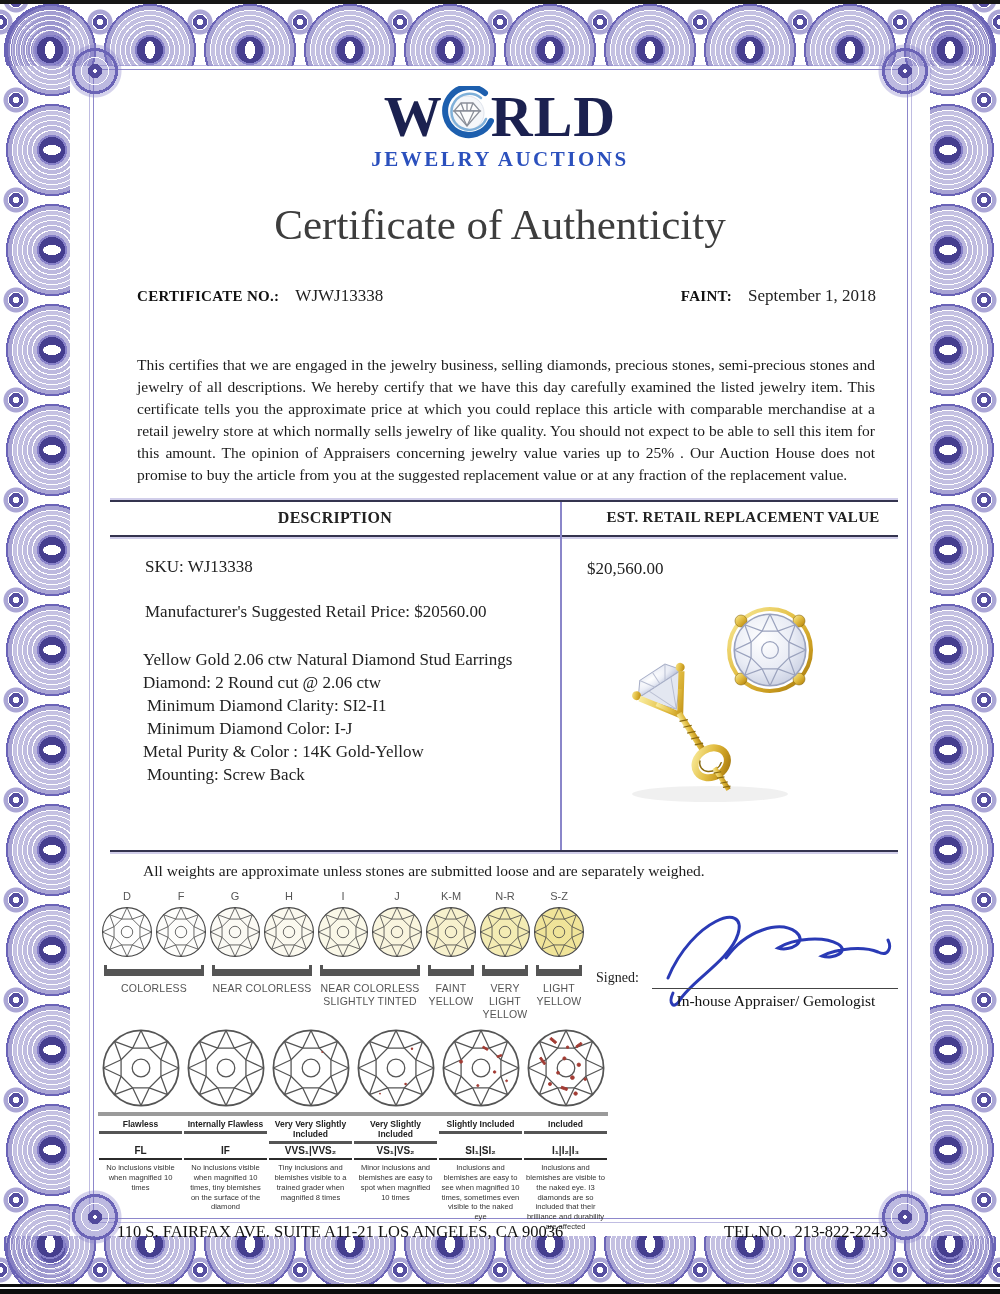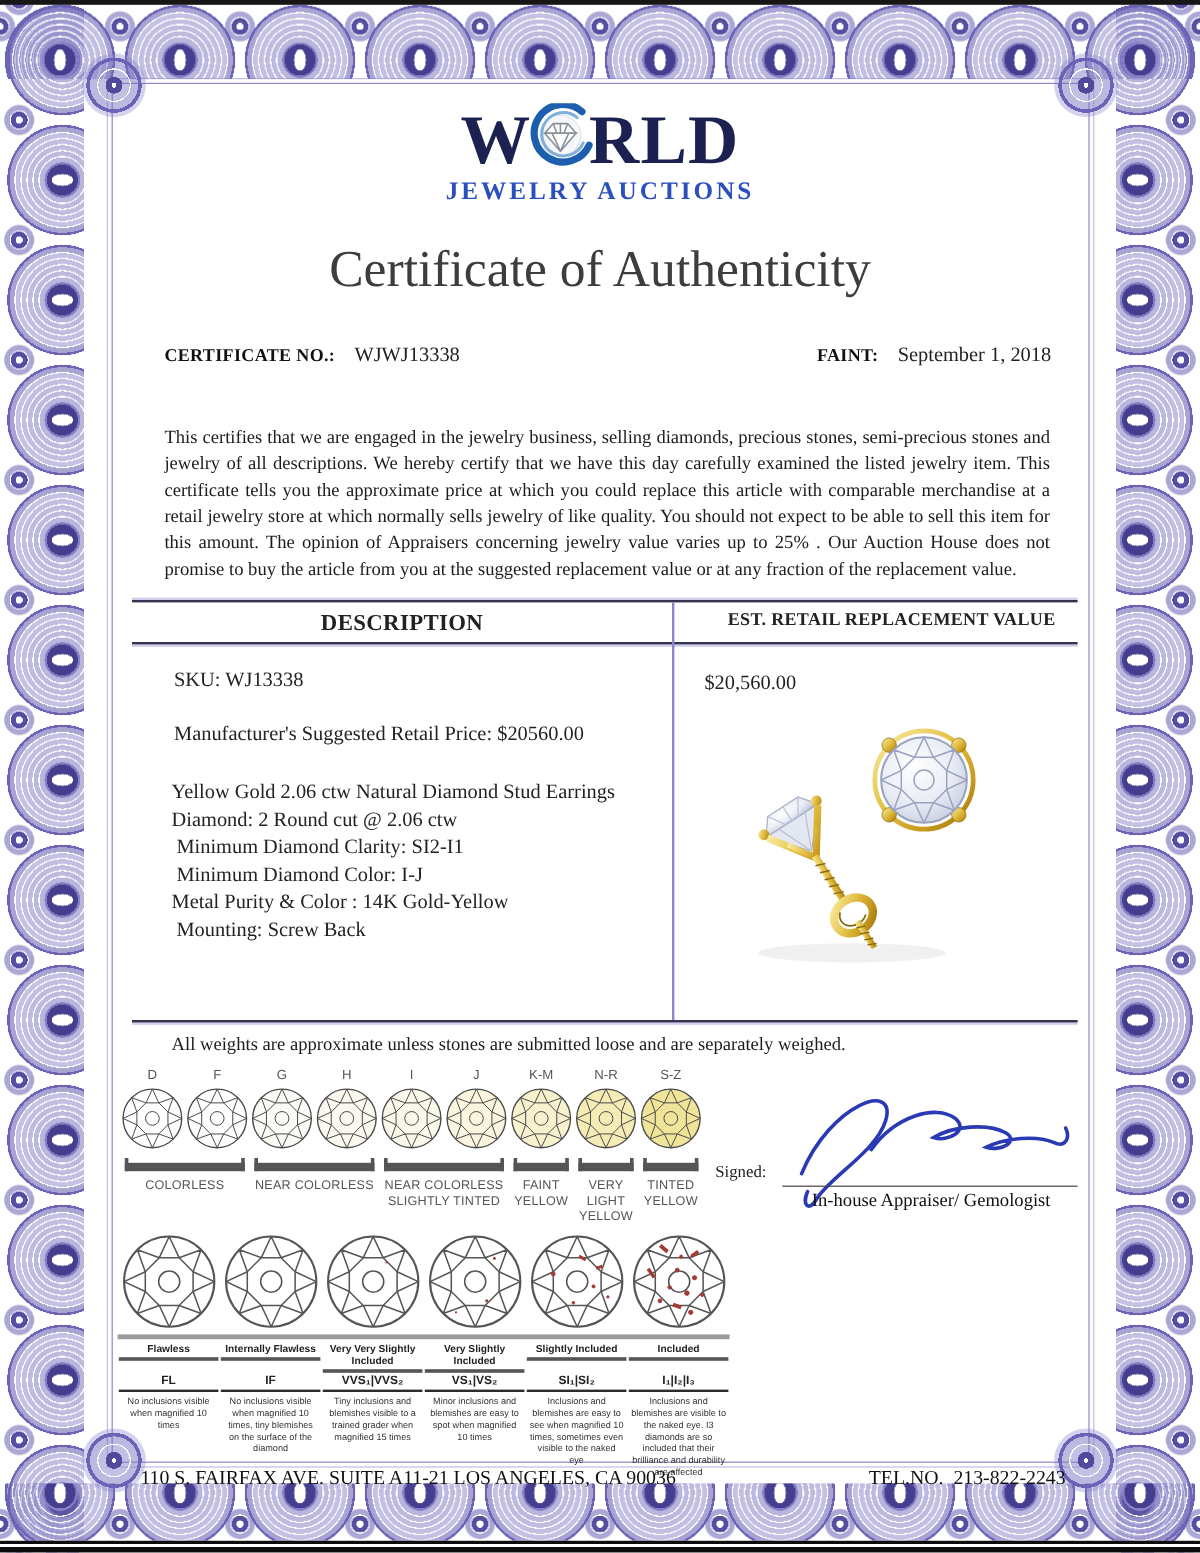--- a/index.html
+++ b/index.html
@@ -61,21 +61,21 @@
   .certrow .spacer{flex:1;}
 
   .statement{position:absolute;left:137px;width:738px;top:338px;font-size:15.5px;line-height:1.42;text-align:justify;color:#1c1c1c;}
 
   
   .tbl{position:absolute;left:110px;top:500px;width:788px;height:348px;
     border-top:2px solid #34344f;border-bottom:2px solid #34344f;
     box-shadow:0 2px 0 rgba(122,116,196,.35),0 -2px 0 rgba(122,116,196,.35);}
   .tbl-headline{position:absolute;left:0;right:0;top:33px;height:2px;background:#34344f;box-shadow:0 2px 0 rgba(122,116,196,.35);}
   .tbl-div{position:absolute;left:450px;top:0;bottom:0;width:2px;background:#8a86c9;}
-  .tbl .h1{position:absolute;left:0;width:450px;top:7px;text-align:center;font-weight:bold;font-size:19px;letter-spacing:.3px;}
+  .tbl .h1{position:absolute;left:0;width:450px;top:7px;text-align:center;font-weight:bold;font-size:16px;letter-spacing:.3px;}
   .tbl .h2{position:absolute;left:452px;right:0;top:7px;text-align:center;font-weight:bold;font-size:15px;letter-spacing:.3px;margin-left:26px;}
   .tbl .sku{position:absolute;left:35px;top:55px;font-size:17px;}
   .tbl .msrp{position:absolute;left:35px;top:100px;font-size:17px;}
   .tbl .details{position:absolute;left:33px;top:146px;font-size:17px;line-height:23px;}
   .tbl .value{position:absolute;left:477px;top:57px;font-size:17px;}
   .earrings{position:absolute;left:490px;top:86px;}
 
   .weights{position:absolute;left:143px;top:862px;font-size:15.5px;color:#1c1c1c;}
 
   
@@ -279,21 +279,21 @@
       <div class="bracket b1"></div>
       <div class="bracket b1"></div>
       <div class="bracket b1"></div>
     </div>
     <div class="cc-groups">
       <div class="cc-group g2">COLORLESS</div>
       <div class="cc-group g2">NEAR COLORLESS</div>
       <div class="cc-group g2">NEAR COLORLESS SLIGHTLY TINTED</div>
       <div class="cc-group g1">FAINT YELLOW</div>
       <div class="cc-group g1">VERY LIGHT YELLOW</div>
-      <div class="cc-group g1">TINTED YELLOW</div>
+      <div class="cc-group g1">LIGHT YELLOW</div>
     </div>
   </div>
 
   <div class="sig">
     <svg width="256" height="112" viewBox="0 0 256 112">
       <g fill="none" stroke="#2a3ab5" stroke-width="3" stroke-linecap="round">
         <path d="M28,80 C52,22 108,2 98,36 C90,62 50,84 40,102 C34,112 28,106 33,95"></path>
         <path d="M86,60 C106,32 140,22 156,34 C168,44 150,54 138,50 C154,40 184,38 198,46 C210,53 194,62 182,58 C198,50 224,48 238,54 C248,59 252,50 248,42"></path>
       </g>
     </svg>
@@ -395,21 +395,21 @@
         </div>
     </div>
     <div class="cl-row">
       <div class="cl-col">
           <div class="cl-desc">No inclusions visible when magnified 10 times</div>
         </div>
       <div class="cl-col">
           <div class="cl-desc">No inclusions visible when magnified 10 times, tiny blemishes on the surface of the diamond</div>
         </div>
       <div class="cl-col">
-          <div class="cl-desc">Tiny inclusions and blemishes visible to a trained grader when magnified 15 times</div>
+          <div class="cl-desc">Tiny inclusions and blemishes visible to a trained grader when magnified 8 times</div>
         </div>
       <div class="cl-col">
           <div class="cl-desc">Minor inclusions and blemishes are easy to spot when magnified 10 times</div>
         </div>
       <div class="cl-col">
           <div class="cl-desc">Inclusions and blemishes are easy to see when magnified 10 times, sometimes even visible to the naked eye</div>
         </div>
       <div class="cl-col">
           <div class="cl-desc">Inclusions and blemishes are visible to the naked eye. I3 diamonds are so included that their brilliance and durability are affected</div>
         </div>

